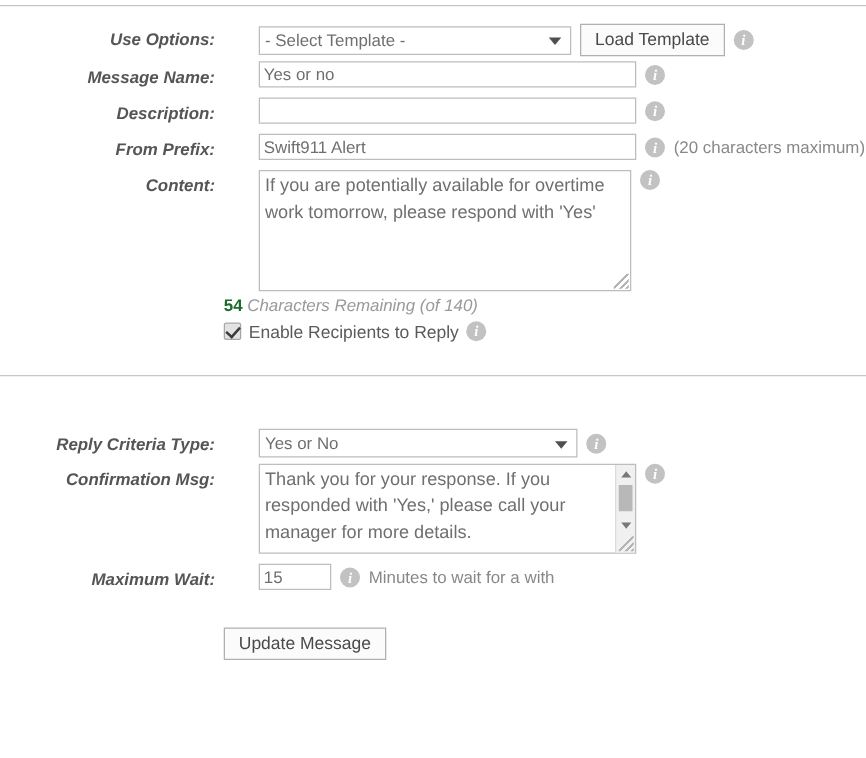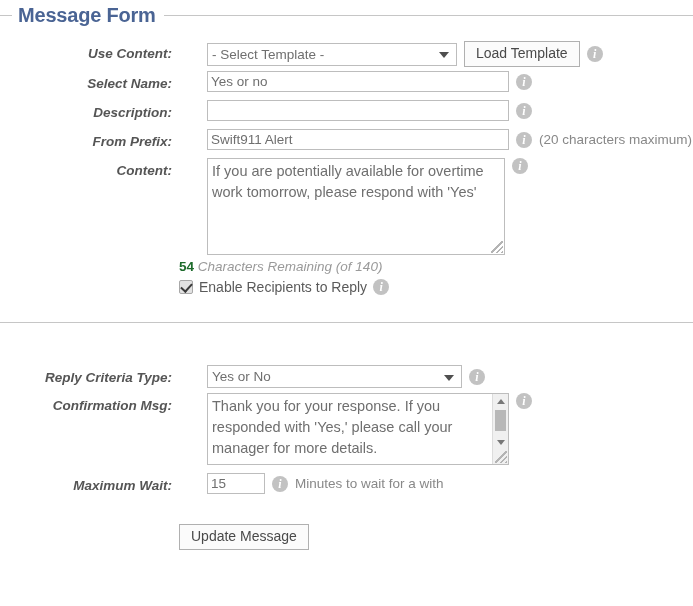--- a/index.html
+++ b/index.html
@@ -284,51 +284,50 @@
 
   .btn-row { margin-top: 26px; padding-left: 179px; }
 </style>
 </head>
 <body>
 
 <div id="section-message-form">
 
   <div class="legend-row">
     <div class="rule left"></div>
-    <div class="legend-title">Message Form</div>
     <div class="rule"></div>
   </div>
 
   <table class="form-table">
 
     <tbody>
         <tr>
       <td class="lbl-cell">
-        <span class="field-label">Use Content:</span>
+        <span class="field-label">Use Options:</span>
       </td>
       <td>
         <div class="cell-inline center">
           <span class="sel-wrap">
             <select class="sel template">
               <option>- Select Template -</option>
             </select>
             <span class="arrow"></span>
           </span>
           <button class="btn">Load Template</button>
           <span class="info-icon">i</span>
         </div>
       </td>
     </tr>
     <tr class="row-spacer">
           <td colspan="2"></td>
         </tr>
 
     <tr>
       <td class="lbl-cell">
-        <span class="field-label">Select Name:</span>
+        <span class="field-label">Message Name:</span>
       </td>
       <td>
         <div class="cell-inline center">
           <input class="txt wide" type="text" value="Yes or no" style="">
           <span class="info-icon">i</span>
         </div>
       </td>
     </tr>
     <tr class="row-spacer">
           <td colspan="2"></td>

